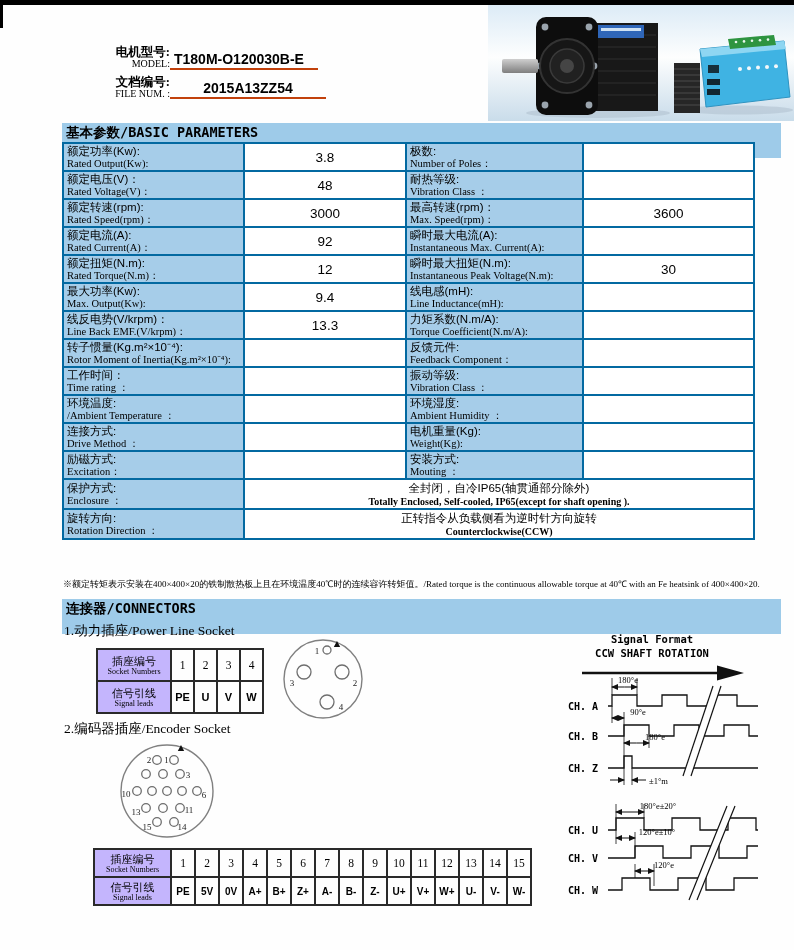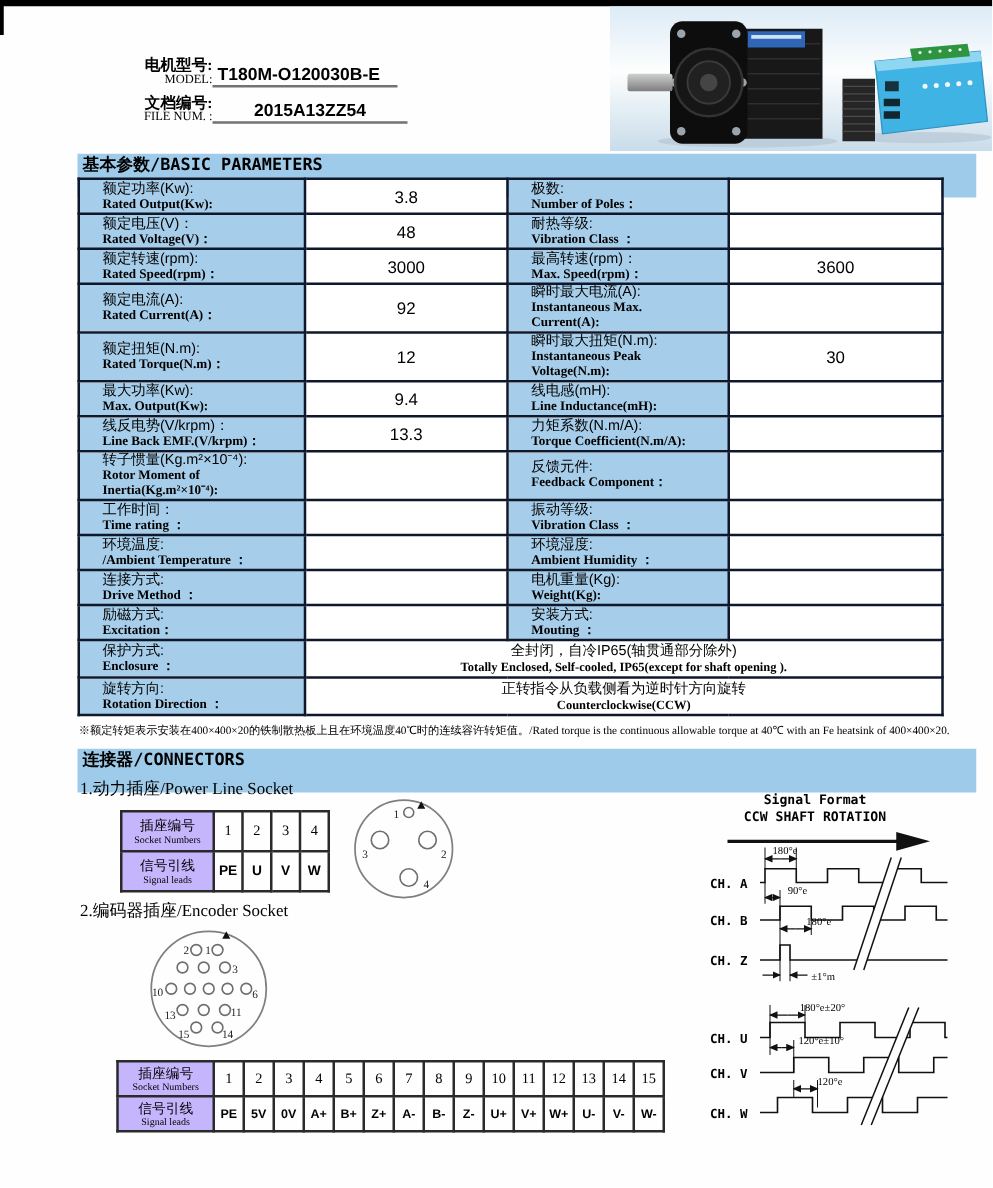--- a/index.html
+++ b/index.html
@@ -8,37 +8,37 @@
 
   .topbar { position:absolute; left:0; top:0; width:794px; height:5px; background:#000; }
   .lefttick { position:absolute; left:0; top:0; width:3px; height:28px; background:#000; }
 
   
   .model-block { position:absolute; left:100px; top:46px; width:280px; }
   .mrow { display:flex; align-items:flex-end; margin-bottom:6px; }
   .mlabels { width:70px; text-align:right; line-height:1.05; }
   .mlc { font-size:12.5px; font-weight:600; font-family:"Liberation Serif", serif; }
   .mle { font-size:10px; font-family:"Liberation Serif", serif; }
-  .mval { border-bottom:2px solid #737373; font-weight:700; font-size:14px; padding:0 4px 1px 4px; }
+  .mval { border-bottom:2px solid #c2410c; font-weight:700; font-size:14px; padding:0 4px 1px 4px; }
   .mval1 { width:148px; text-align:left; }
   .mval2 { width:156px; text-align:center; }
 
   
   .bar { position:absolute; left:62px; width:719px; height:35px; background:#9ecbe9;
          font-family:"DejaVu Sans Mono", monospace; font-weight:700; font-size:13.5px;
          line-height:19px; padding-left:4px; letter-spacing:0px; }
 
   
   .params { position:absolute; left:62px; top:142px; width:691px; border-collapse:collapse; table-layout:fixed; }
-  .params td { border:2px solid #0f172a; padding:0 18px; vertical-align:middle; overflow:hidden; }
+  .params td { border:2px solid #0369a1; padding:0 3px; vertical-align:middle; overflow:hidden; }
   .params tr { height:28px; }
   .params tr.tall { height:30px; }
   td.lbl { background:#a6cde9; }
   .cn { font-size:11.5px; line-height:13px; }
-  .en { font-family:"Liberation Serif", serif; font-size:10.5px; line-height:12px;font-weight:bold; }
+  .en { font-family:"Liberation Serif", serif; font-size:10.5px; line-height:12px; }
   td.val { text-align:center; font-size:13.5px; background:#fff; }
   td.spanval { text-align:center; background:#fff; }
   .sv-cn { font-size:11.5px; line-height:14px; }
   .sv-en { font-family:Liberation Serif, serif; font-size:10px; font-weight:700; line-height:13px; }
 
   .note { position:absolute; left:63px; top:577px; width:726px; font-size:9px;
           font-family:"Liberation Serif", serif; white-space:nowrap; }
 
   .subtitle { position:absolute; left:64px; font-family:"Liberation Serif", serif; font-size:13.5px; }
 

